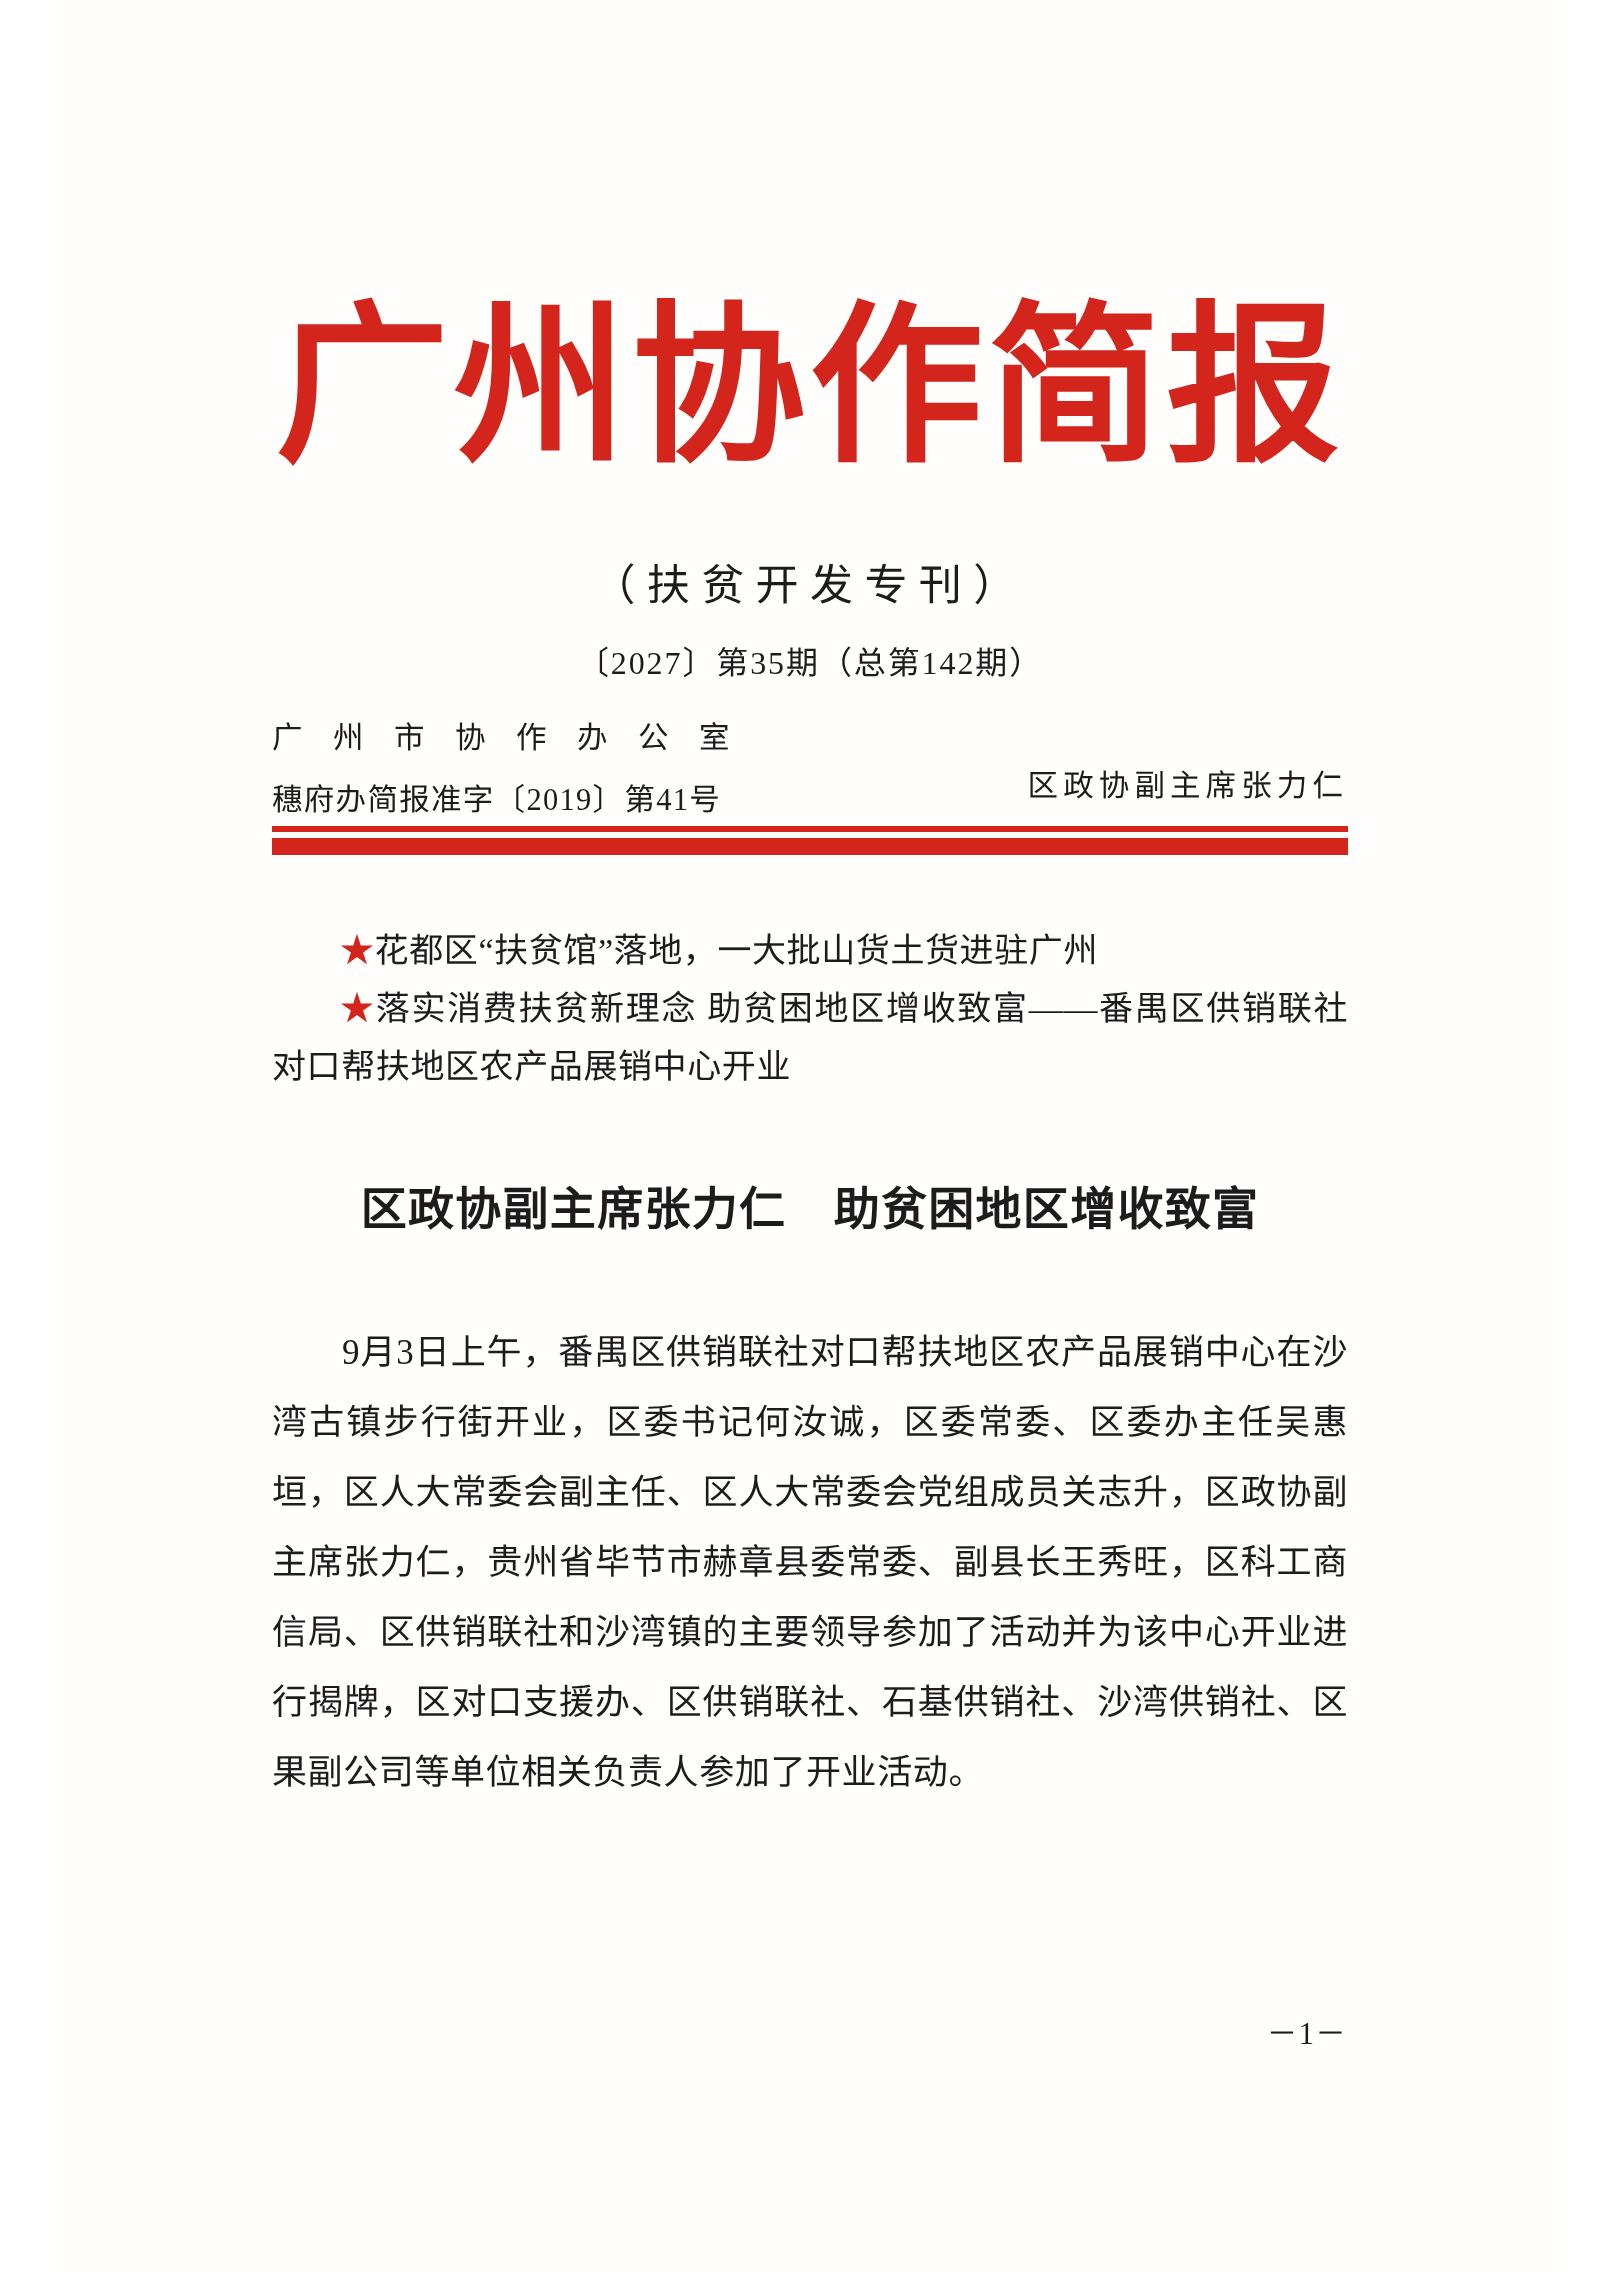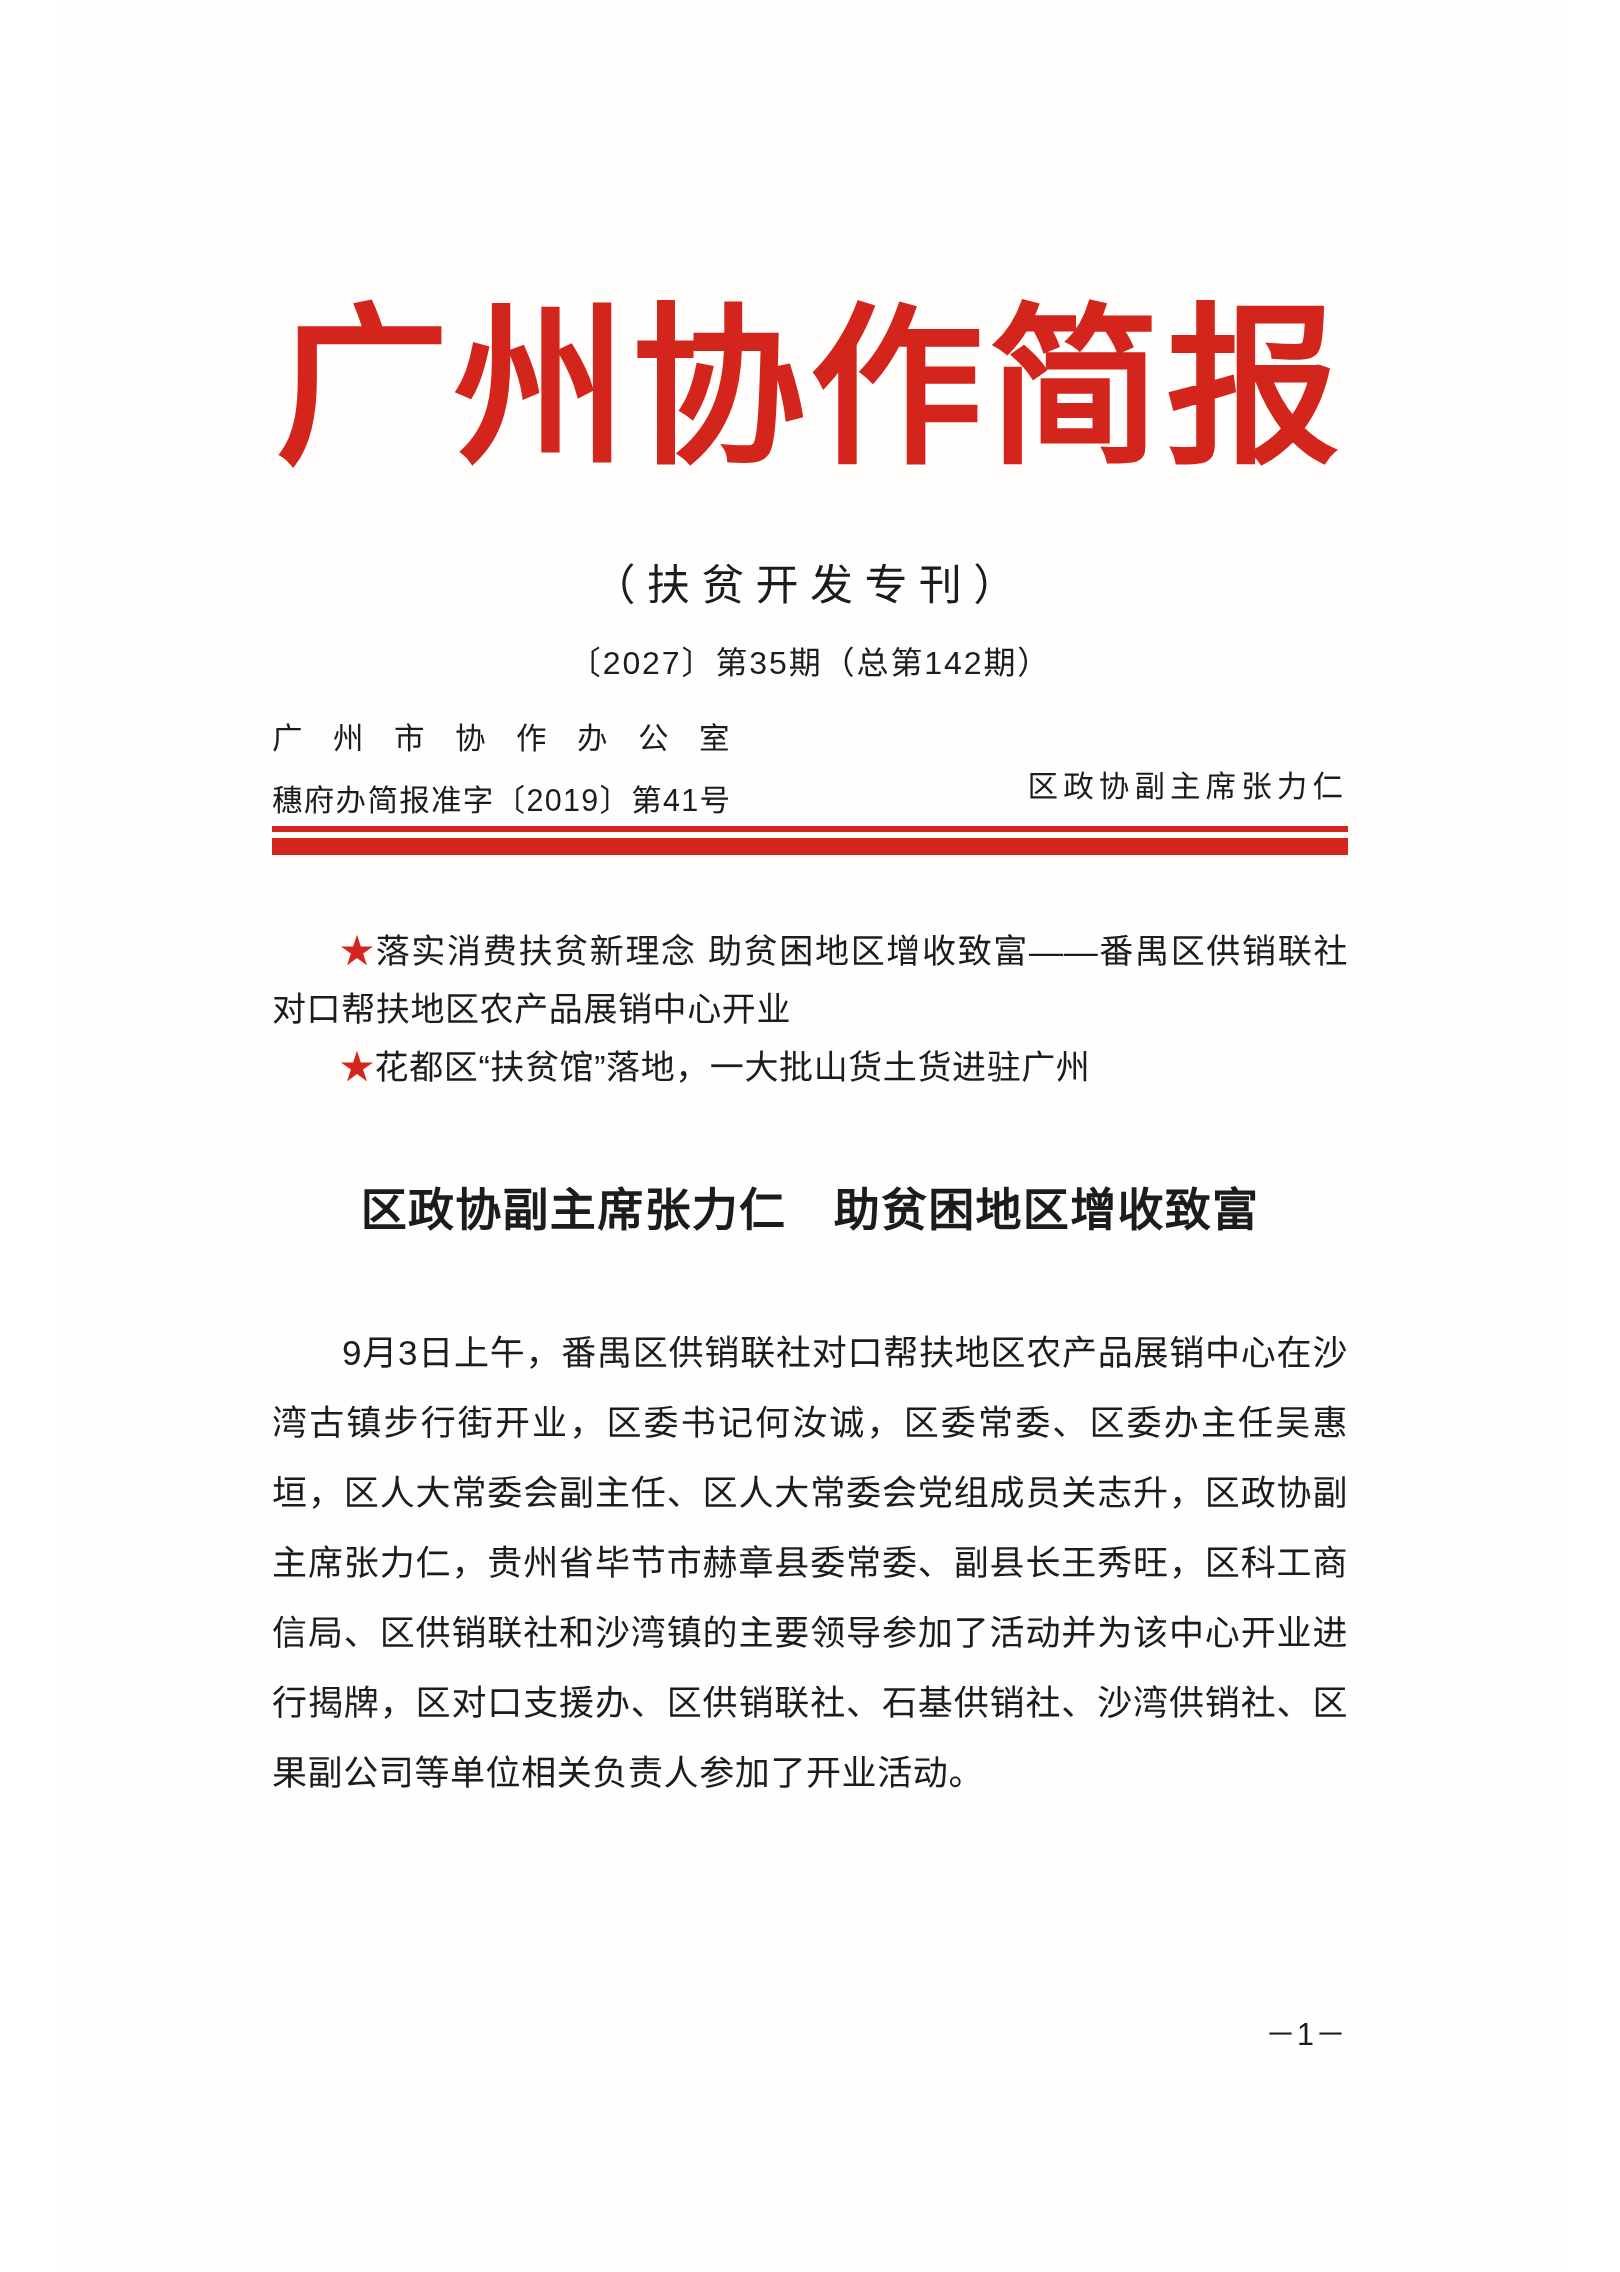--- a/index.html
+++ b/index.html
@@ -12,21 +12,21 @@
     background:#ffffff;
   }
   .page{
     position:relative;
     width:1508px;
     height:2273px;
     margin:0 auto;
     background:#fffefd;
     box-sizing:border-box;
     padding:289px 216px 0 216px;
-    font-family:Liberation Sans, sans-serif;
+    font-family:Liberation Serif, serif;
     color:var(--ink);
     overflow:hidden;
   }
   .masthead-title{
     margin:0;
     text-align:center;
     font-size:173px;
     line-height:1.15;
     font-weight:700;
     letter-spacing:5.1px;
@@ -153,22 +153,22 @@
       <div class="issuing-office">广州市协作办公室</div>
       <div class="approval-number">穗府办简报准字〔2019〕第41号</div>
     </div>
     <div class="issue-date">区政协副主席张力仁</div>
   </div>
 
   <div class="rule-thin"></div>
   <div class="rule-thick"></div>
 
   <div class="toc">
+    <p class="toc-item"><span class="star">★</span><span>花都区“扶贫馆”落地，一大批山货土货进驻广州</span></p>
     <p class="toc-item"><span class="star">★</span><span>落实消费扶贫新理念 助贫困地区增收致富——番禺区供销联社对口帮扶地区农产品展销中心开业</span></p>
-    <p class="toc-item"><span class="star">★</span><span>花都区“扶贫馆”落地，一大批山货土货进驻广州</span></p>
   </div>
 
   <h2 class="article-title">区政协副主席张力仁　助贫困地区增收致富</h2>
 
 
   <div class="article-body">
     <p>9月3日上午，番禺区供销联社对口帮扶地区农产品展销中心在沙湾古镇步行街开业，区委书记何汝诚，区委常委、区委办主任吴惠垣，区人大常委会副主任、区人大常委会党组成员关志升，区政协副主席张力仁，贵州省毕节市赫章县委常委、副县长王秀旺，区科工商信局、区供销联社和沙湾镇的主要领导参加了活动并为该中心开业进行揭牌，区对口支援办、区供销联社、石基供销社、沙湾供销社、区果副公司等单位相关负责人参加了开业活动。</p>
   </div>
 
   <div class="page-number">－1－</div>

